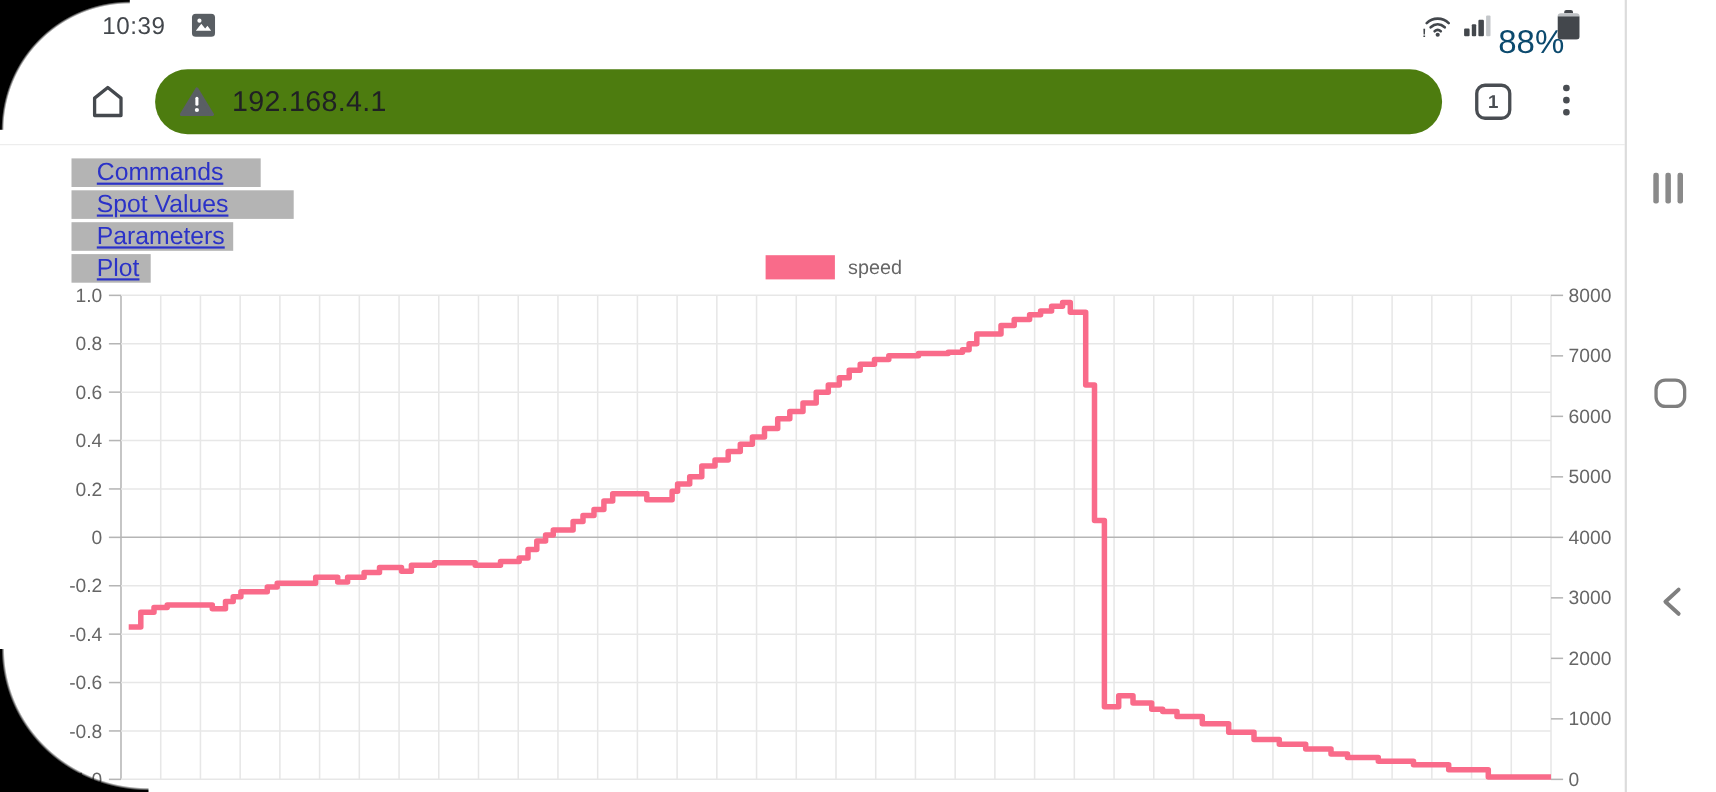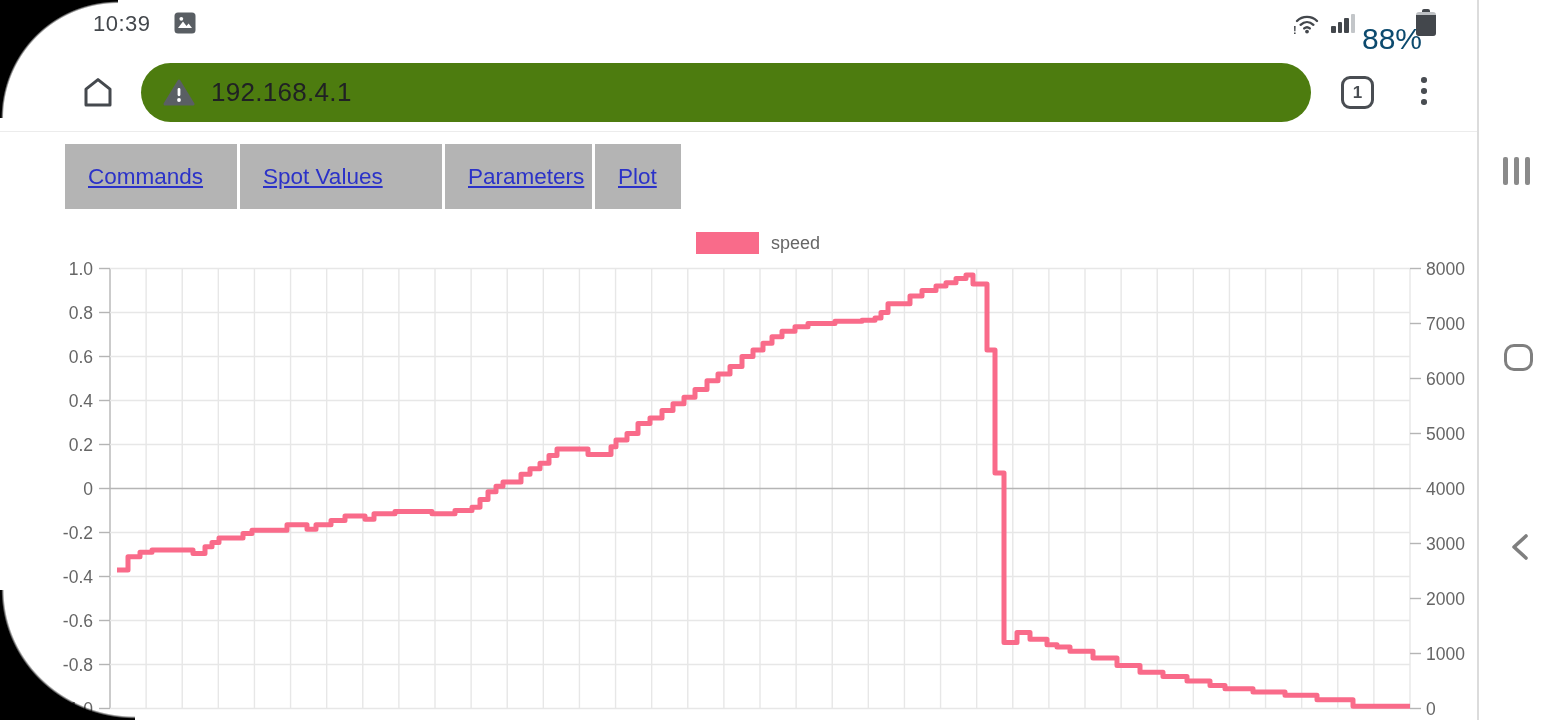--- a/index.html
+++ b/index.html
@@ -34,21 +34,21 @@
   .chrome-edge{position:absolute;left:0;top:131px;width:1477px;height:1px;background:#ececec;}
 
   
   .rail-divider{position:absolute;left:1477px;top:0;width:2px;height:720px;background:#dcdcdc;}
   .rail-recents{position:absolute;left:1503px;top:157px;width:34px;height:28px;}
   .rail-recents i{position:absolute;top:0;width:5px;height:28px;border-radius:2px;background:#8a8a8a;}
   .rail-home{position:absolute;left:1504px;top:344px;width:29px;height:27px;border:3.5px solid #7f7f7f;border-radius:10px;box-sizing:border-box;}
   .rail-back{position:absolute;left:1508px;top:533px;width:22px;height:28px;}
 
   
-  .menu{position:absolute;left:65px;top:144px;height:65px;display:flex;gap:3px;z-index:2;}
+  .menu{position:absolute;left:65px;top:144px;height:65px;display:flex;gap:3px;z-index:2;flex-direction:column;}
   .menu-cell{background:#b4b4b4;height:65px;display:flex;align-items:center;box-sizing:border-box;padding-left:23px;}
   .menu-cell a{color:#2b32c8;text-decoration:underline;font-size:22.5px;}
   .refresh-ico{width:41px;height:41px;margin-right:14px;}
   .auto-box{width:21px;height:21px;background:#ebebeb;border:1.5px solid #a9a9a9;border-radius:2px;margin:0 10px 0 36px;box-sizing:border-box;}
   .auto-label{font-size:23.5px;color:#151515;}
 
   
   .legend{position:absolute;left:696px;top:232px;display:flex;align-items:center;z-index:2;}
   .legend .swatch{width:63px;height:22px;}
   .legend .lab{margin-left:12px;font-size:18px;color:#666;}
@@ -119,21 +119,21 @@
   <div class="menu">
     <div class="menu-cell" style="width:172px">
       <a href="#">Commands</a>
       </div>
     <div class="menu-cell" style="width:202px">
       <a href="#">Spot Values</a>
       </div>
     <div class="menu-cell" style="width:147px">
       <a href="#">Parameters</a>
       </div>
-    <div class="menu-cell" style="width:86px">
+    <div class="menu-cell" style="width:72px">
       <a href="#">Plot</a>
       </div>
   </div>
 
   <div class="legend">
     <span class="swatch" style="background: rgb(249, 107, 138);"></span>
     <span class="lab">speed</span>
   </div>
 
   <svg id="chart-svg" width="1560" height="720" viewBox="0 0 1560 720">

